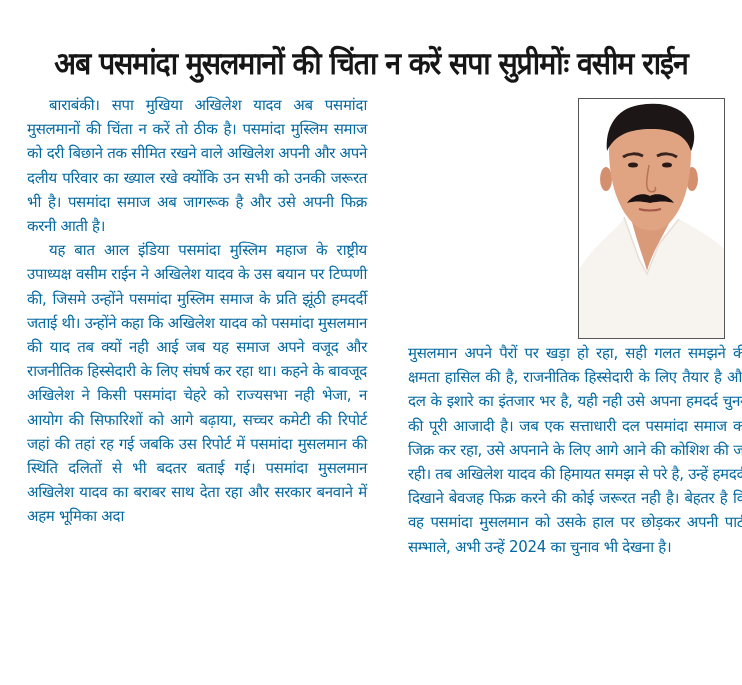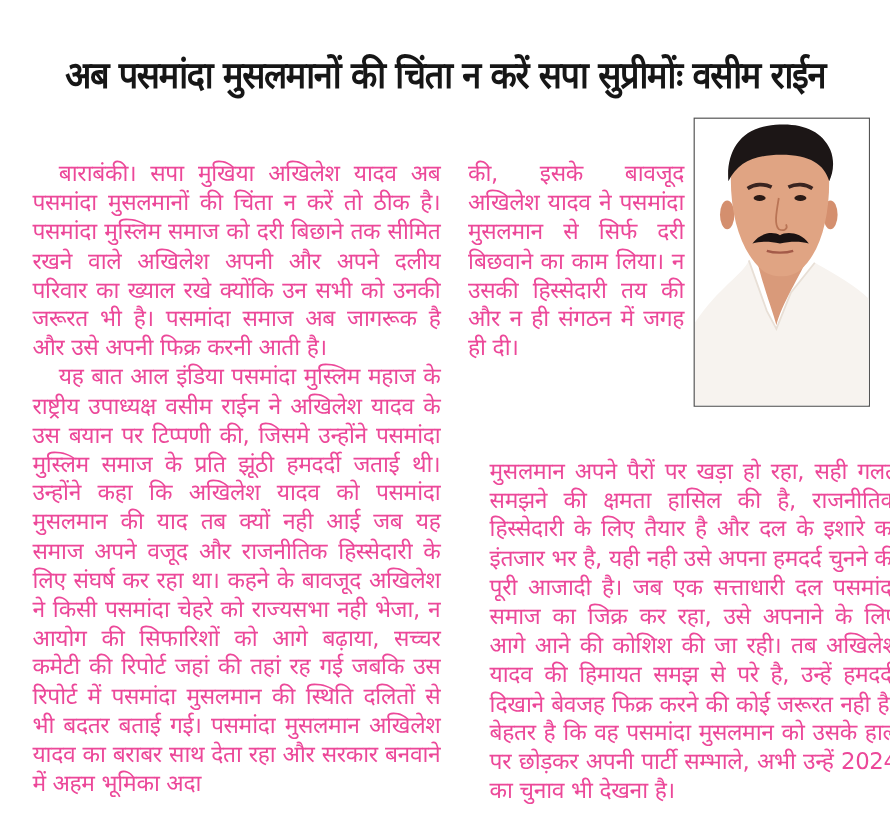--- a/index.html
+++ b/index.html
@@ -26,27 +26,26 @@
     font-size: 31px;
     letter-spacing: -1.2px;
     line-height: 40px;
     color: #161616;
     transform: scaleX(0.92);
     transform-origin: center;
     white-space: nowrap;
   }
   .col {
     position: absolute;
-    font-size: 19px;
+    font-size: 15px;
     line-height: 24.2px;
     text-align: justify;
     text-align-last: left;
-    color: #ec4899;
+    color: #0369a1;
     letter-spacing: -0.3px;
-    margin-top: 40px;
   }
   .col p {
     margin: 0;
     text-indent: 22px;
   }
   .col p.noindent { text-indent: 0; }
   .col-left {
     left: 27px;
     top: 93px;
     width: 340px;
@@ -77,21 +76,20 @@
 <body>
 
 <h1 class="headline">अब पसमांदा मुसलमानों की चिंता न करें सपा सुप्रीमोंः वसीम राईन</h1>
 
 <div class="col col-left">
   <p>बाराबंकी। सपा मुखिया अखिलेश यादव अब पसमांदा मुसलमानों की चिंता न करें तो ठीक है। पसमांदा मुस्लिम समाज को दरी बिछाने तक सीमित रखने वाले अखिलेश अपनी और अपने दलीय परिवार का ख्याल रखे क्योंकि उन सभी को उनकी जरूरत भी है। पसमांदा समाज अब जागरूक है और उसे अपनी फिक्र करनी आती है।</p>
   <p>यह बात आल इंडिया पसमांदा मुस्लिम महाज के राष्ट्रीय उपाध्यक्ष वसीम राईन ने अखिलेश यादव के उस बयान पर टिप्पणी की, जिसमे उन्होंने पसमांदा मुस्लिम समाज के प्रति झूंठी हमदर्दी जताई थी। उन्होंने कहा कि अखिलेश यादव को पसमांदा मुसलमान की याद तब क्यों नही आई जब यह समाज अपने वजूद और राजनीतिक हिस्सेदारी के लिए संघर्ष कर रहा था। कहने के बावजूद अखिलेश ने किसी पसमांदा चेहरे को राज्यसभा नही भेजा, न आयोग की सिफारिशों को आगे बढ़ाया, सच्चर कमेटी की रिपोर्ट जहां की तहां रह गई जबकि उस रिपोर्ट में पसमांदा मुसलमान की स्थिति दलितों से भी बदतर बताई गई। पसमांदा मुसलमान अखिलेश यादव का बराबर साथ देता रहा और सरकार बनवाने में अहम भूमिका अदा</p>
 </div>
 
 <div class="col col-right-narrow">
-  <p class="noindent">की, इसके बावजूद अखिलेश यादव ने पसमांदा मुसलमान से सिर्फ दरी बिछवाने का काम लिया। न उसकी हिस्सेदारी तय की और न ही संगठन में जगह ही दी।</p>
 </div>
 
 <div class="photo">
   <svg width="145" height="239" viewBox="0 0 145 239">
     <rect x="0" y="0" width="145" height="239" fill="#ffffff"></rect>
 
     <path d="M0,170 C20,140 40,130 45,118 L60,160 L68,175 L80,145 L100,120 C118,130 135,140 145,150 L145,239 L0,239 Z" fill="#f7f3ef"></path>
     <path d="M45,118 L60,160 L68,175 L80,145 L100,120" fill="none" stroke="#e8dfd6" stroke-width="1.5"></path>
 
     <path d="M50,110 C55,135 65,160 68,172 C72,155 88,130 96,112 Z" fill="#d99a7a"></path>

